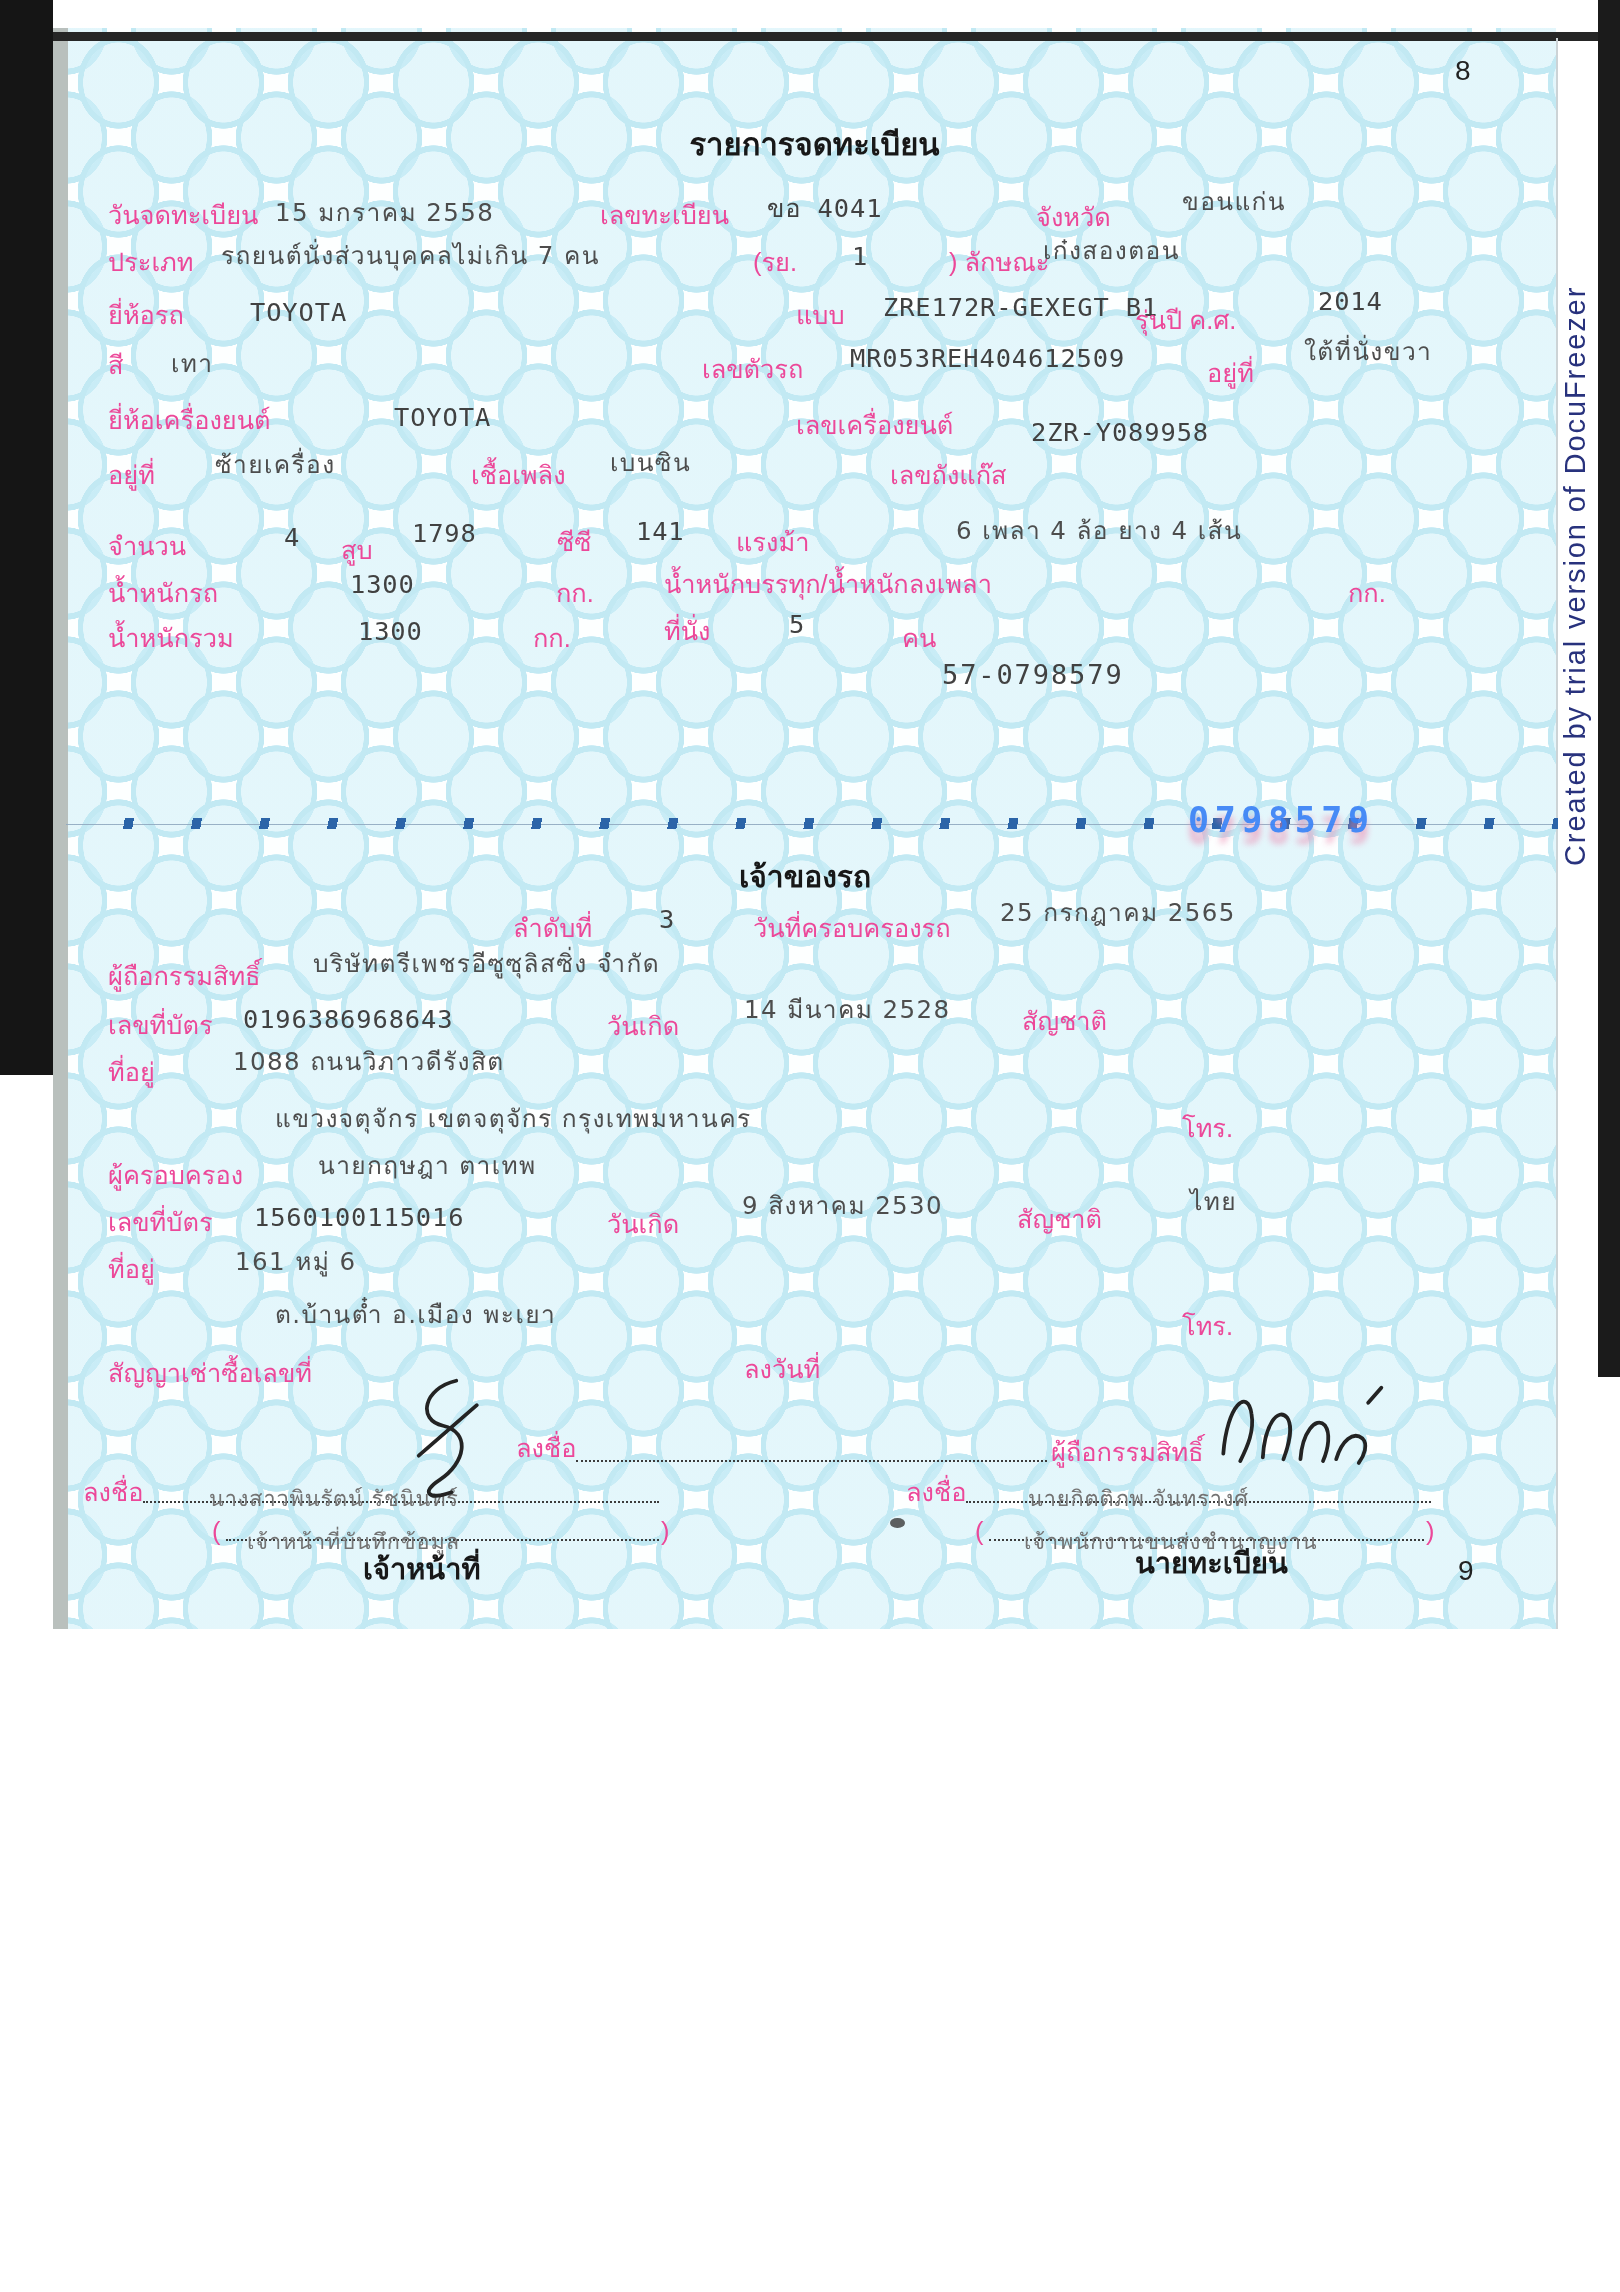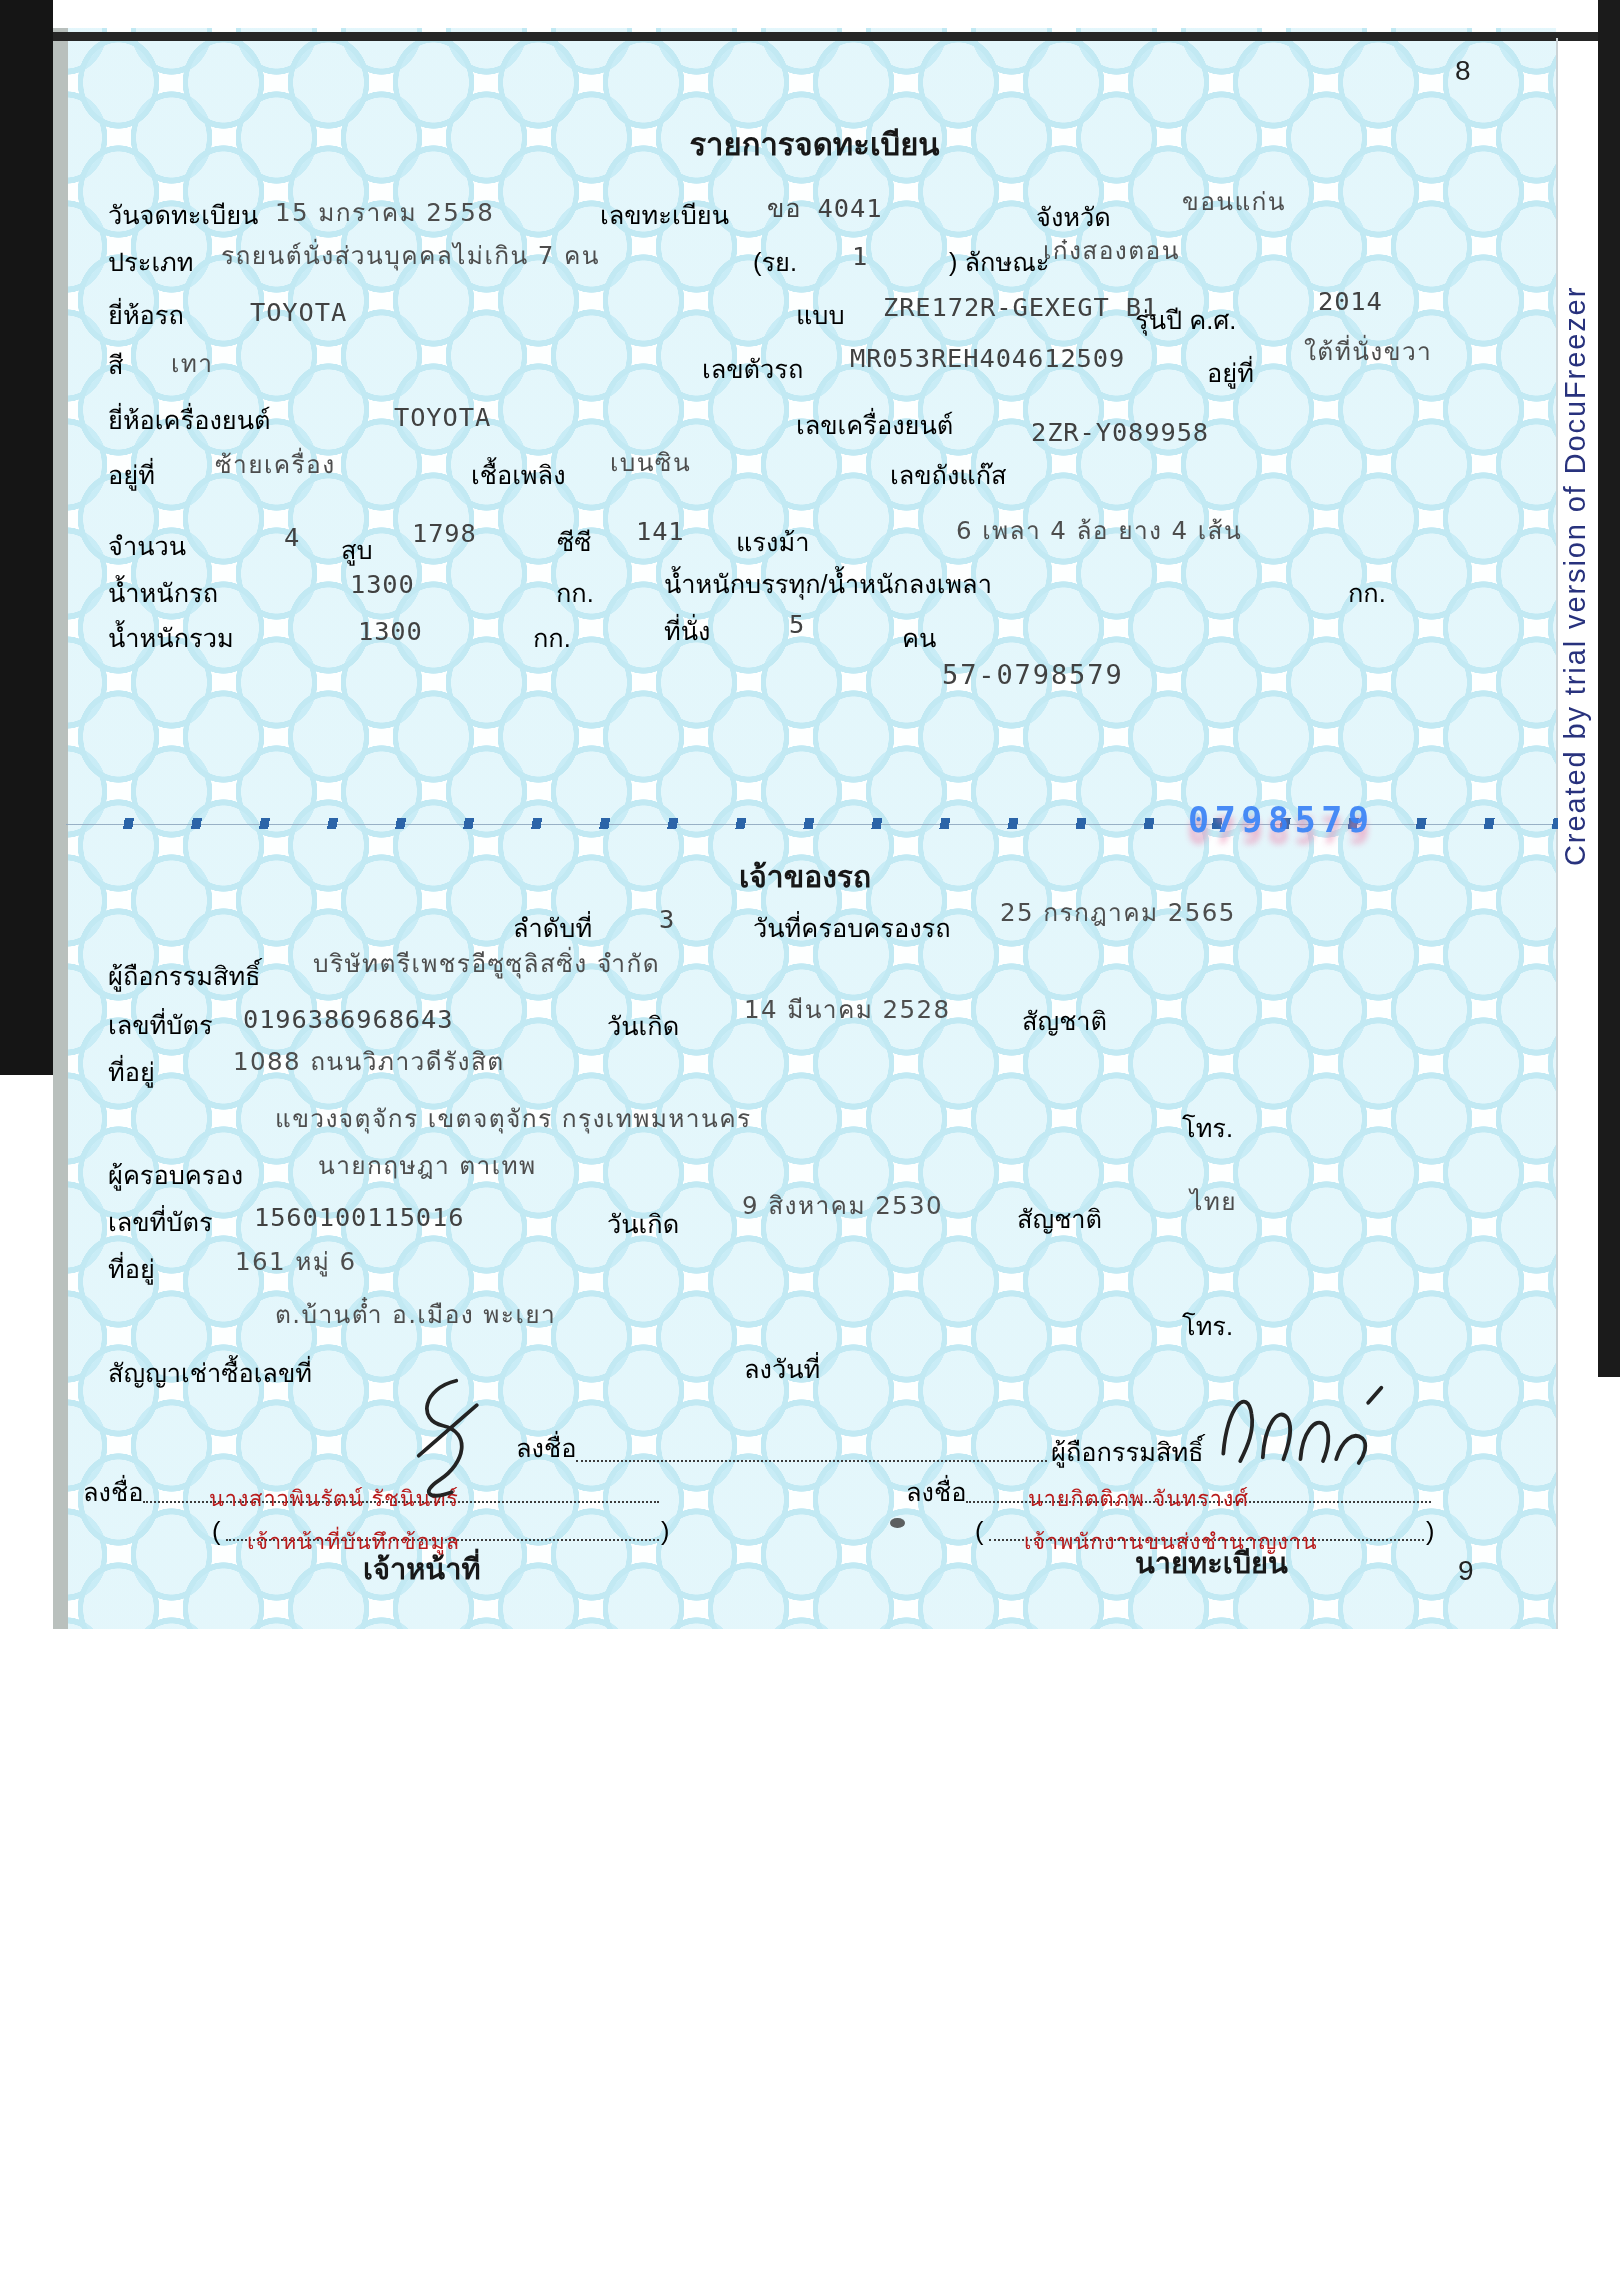--- a/index.html
+++ b/index.html
@@ -17,25 +17,25 @@
     background-size:105px 109px,105px 109px;
     background-position:0 0,53px 55px;
   }
   .edge-left{position:absolute;left:0;top:0;width:53px;height:1075px;background:#151515;}
   .edge-left-shadow{position:absolute;left:53px;top:28px;width:15px;height:1601px;background:#b9c0bd;}
   .edge-top{position:absolute;left:53px;top:32px;width:1545px;height:8.5px;background:#262626;}
   .edge-right{position:absolute;left:1598px;top:0;width:22.6px;height:1377px;background:#1b1b1b;}
   .page-right-line{position:absolute;left:1556px;top:38px;width:1.9px;height:1591px;background:#ccd3d6;}
 
   .t{position:absolute;white-space:nowrap;z-index:3;line-height:1.35;}
-  .lab{font-family:"Liberation Sans",sans-serif;font-weight:500;font-size:25.4px;color:#000000;}
+  .lab{font-family:"Liberation Sans",sans-serif;font-weight:500;font-size:25.4px;color:#ec4899;}
   .big{font-family:"Liberation Sans",sans-serif;font-weight:700;font-size:31px;color:#181818;}
   .stamp{font-family:"DejaVu Sans Mono",monospace;font-size:25.4px;color:#414141;letter-spacing:0.9px;}
   .stampth{font-family:"DejaVu Sans",sans-serif;font-size:24.5px;color:#4d4d4d;letter-spacing:1.4px;}
-  .gray{font-family:"DejaVu Sans",sans-serif;font-size:21.7px;color:#b91c1c;letter-spacing:0.9px;}
+  .gray{font-family:"DejaVu Sans",sans-serif;font-size:21.7px;color:#737373;letter-spacing:0.9px;}
   .pagenum{font-family:"Liberation Sans",sans-serif;font-size:28px;color:#222;}
   .dots{position:absolute;border-bottom:2.8px dotted #3c3c3c;z-index:2;}
 
   .stitch{
     position:absolute;left:66px;top:817px;width:1492px;height:13px;z-index:2;
     background-image:
       repeating-linear-gradient(100deg, rgba(0,0,0,0) 0 58px, #2b64a8 58px 67px),
       linear-gradient(#8fa8bf,#8fa8bf);
     background-size:100% 11.3px,100% 0.9px;
     background-position:0 0.9px,0 6.6px;

